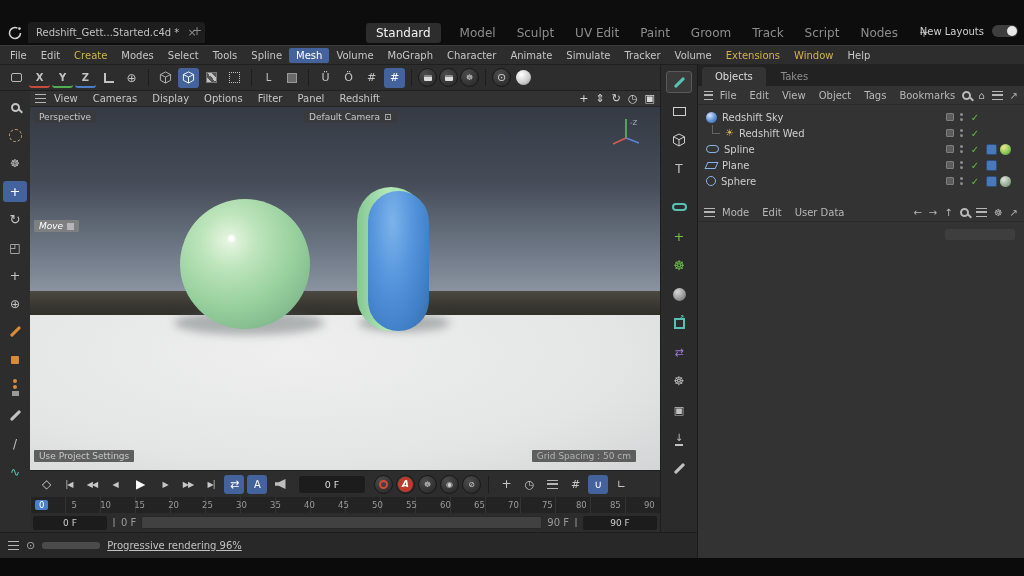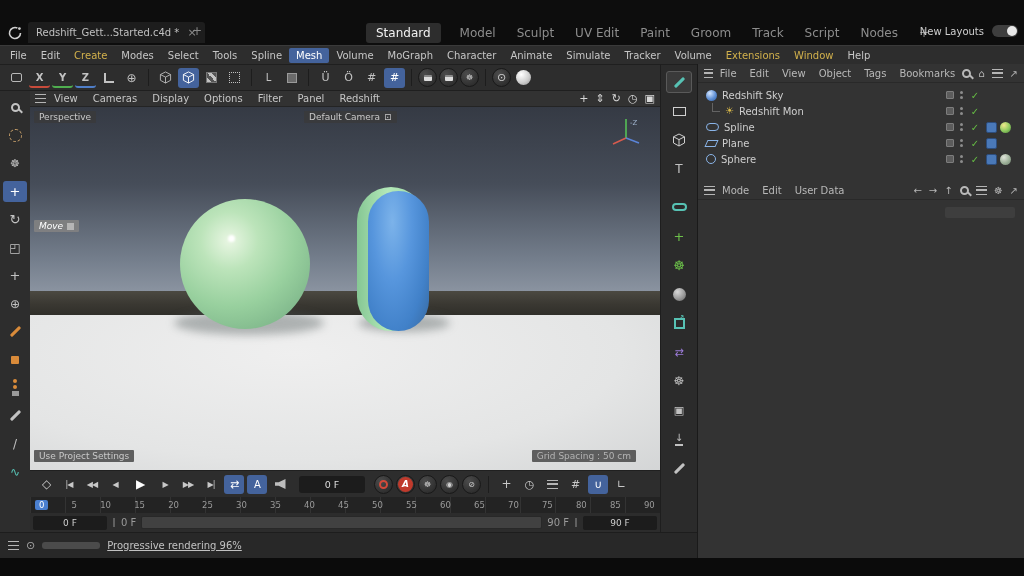--- a/index.html
+++ b/index.html
@@ -495,20 +495,24 @@
     <span class="pal-btn fs11">▣</span>
     <span class="pal-btn">
         <i class="i-dl">↓</i>
       </span>
     <span class="pal-btn">
         <i class="i-pencil"></i>
       </span>
   </div>
 
   <div class="right-panel">
+    <div class="ptabs">
+      <span class="ptab active">Objects</span>
+      <span class="ptab">Takes</span>
+    </div>
     <div class="pmenu">
       <span class="hamburger"></span>
       <span class="mi">File</span>
       <span class="mi">Edit</span>
       <span class="mi">View</span>
       <span class="mi">Object</span>
       <span class="mi">Tags</span>
       <span class="mi">Bookmarks</span>
       <span class="pmenu-icons">
         <i class="i-search"></i>
@@ -527,21 +531,21 @@
         <span class="vdots">
             <i></i>
             <i></i>
           </span>
         <span class="chk">✓</span>
         <span class="tags"></span>
       </div>
       <div class="orow">
         <i class="elbow"></i>
         <span class="oi-sun">☀</span>
-        <span class="lbl">Redshift Mon</span>
+        <span class="lbl">Redshift Wed</span>
         <span class="spacer"></span>
         <i class="laysq"></i>
         <span class="vdots">
             <i></i>
             <i></i>
           </span>
         <span class="chk">✓</span>
         <span class="tags"></span>
       </div>
       <div class="orow">

